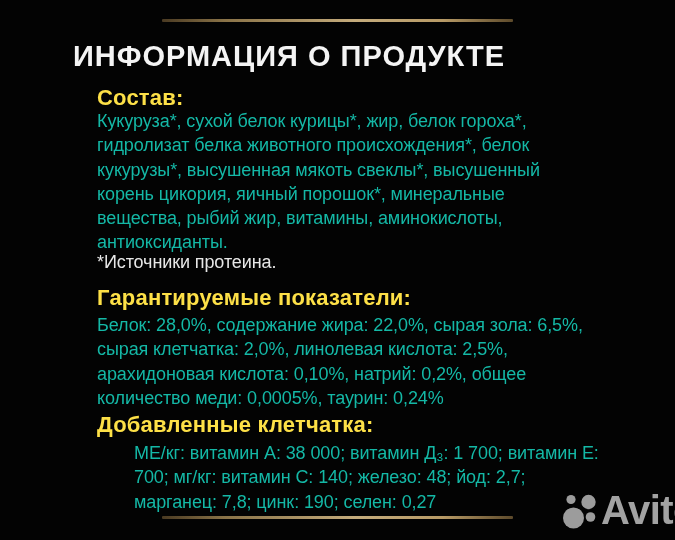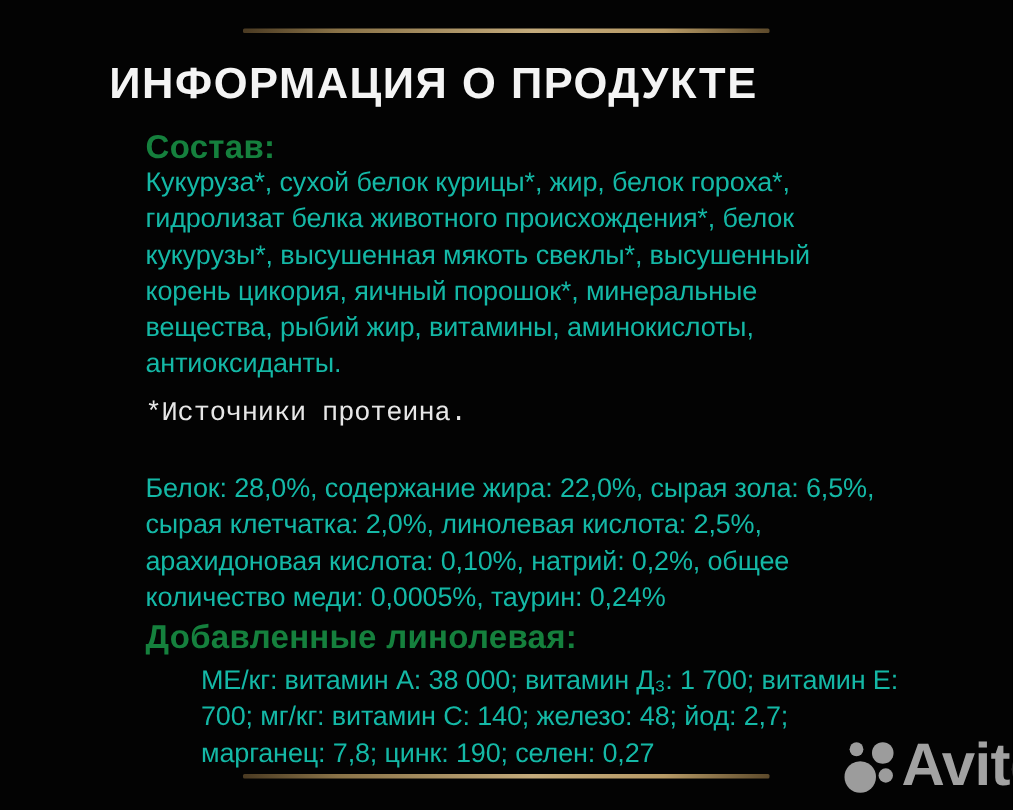--- a/index.html
+++ b/index.html
@@ -34,21 +34,21 @@
     color: #f4f4f4;
     font-size: 29px;
     font-weight: 600;
     letter-spacing: 1px;
     line-height: 1.15;
     white-space: nowrap;
   }
   .heading {
     position: absolute;
     left: 97px;
-    color: #15803d;
+    color: #fde047;
     font-size: 22px;
     font-weight: 600;
     letter-spacing: 0.2px;
     line-height: 1;
     white-space: nowrap;
     text-align: center;
   }
   .body-text {
     position: absolute;
     left: 97px;
@@ -63,21 +63,21 @@
     position: absolute;
     left: 97px;
     color: #e7e7e7;
     font-size: 18px;
     letter-spacing: -0.1px;
     line-height: 1.2;
     white-space: nowrap;
   }
   .h-composition { top: 87px; }
   .t-composition { top: 109px; }
-  .t-footnote    { top: 266px; font-family: Liberation Mono, monospace; }
+  .t-footnote    { top: 252px; }
   .h-guaranteed  { top: 287px; }
   .t-guaranteed  { top: 313px; }
   .h-additives   { top: 414px; }
   .t-additives   { top: 441px; margin-left: 37px; }
   .watermark {
     position: absolute;
     left: 562px;
     top: 489px;
     display: flex;
     align-items: center;
@@ -105,27 +105,28 @@
 
   <div class="body-text t-composition">Кукуруза*, сухой белок курицы*, жир, белок гороха*,
 гидролизат белка животного происхождения*, белок
 кукурузы*, высушенная мякоть свеклы*, высушенный
 корень цикория, яичный порошок*, минеральные
 вещества, рыбий жир, витамины, аминокислоты,
 антиоксиданты.</div>
 
   <div class="footnote t-footnote">*Источники протеина.</div>
 
+  <div class="heading h-guaranteed">Гарантируемые показатели:</div>
 
   <div class="body-text t-guaranteed">Белок: 28,0%, содержание жира: 22,0%, сырая зола: 6,5%,
 сырая клетчатка: 2,0%, линолевая кислота: 2,5%,
 арахидоновая кислота: 0,10%, натрий: 0,2%, общее
 количество меди: 0,0005%, таурин: 0,24%</div>
 
-  <div class="heading h-additives">Добавленные линолевая:</div>
+  <div class="heading h-additives">Добавленные клетчатка:</div>
 
   <div class="body-text t-additives">МЕ/кг: витамин А: 38 000; витамин Д₃: 1 700; витамин Е:
 700; мг/кг: витамин С: 140; железо: 48; йод: 2,7;
 марганец: 7,8; цинк: 190; селен: 0,27</div>
 
   <div class="rule rule-bottom"></div>
 
   <div class="watermark">
     <svg class="avito-logo" width="37" height="42" viewBox="0 0 37 42" xmlns="http://www.w3.org/2000/svg">
       <circle cx="11.5" cy="29" r="10.5" fill="#9c9c9c"></circle>

